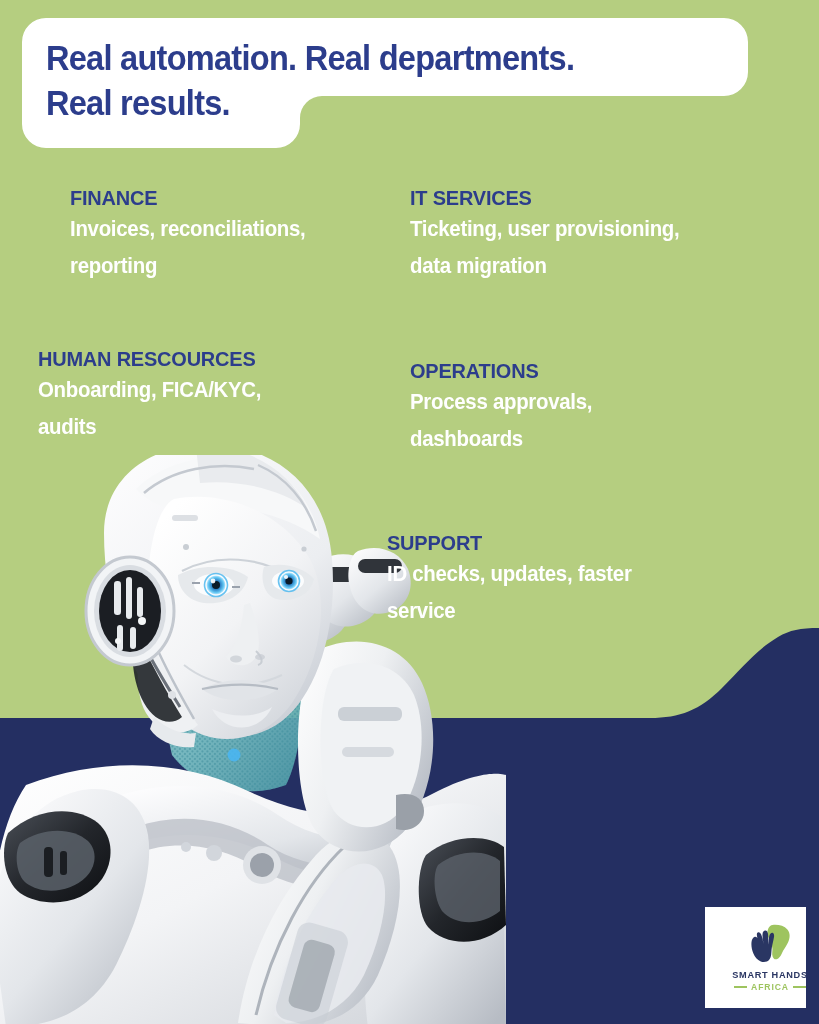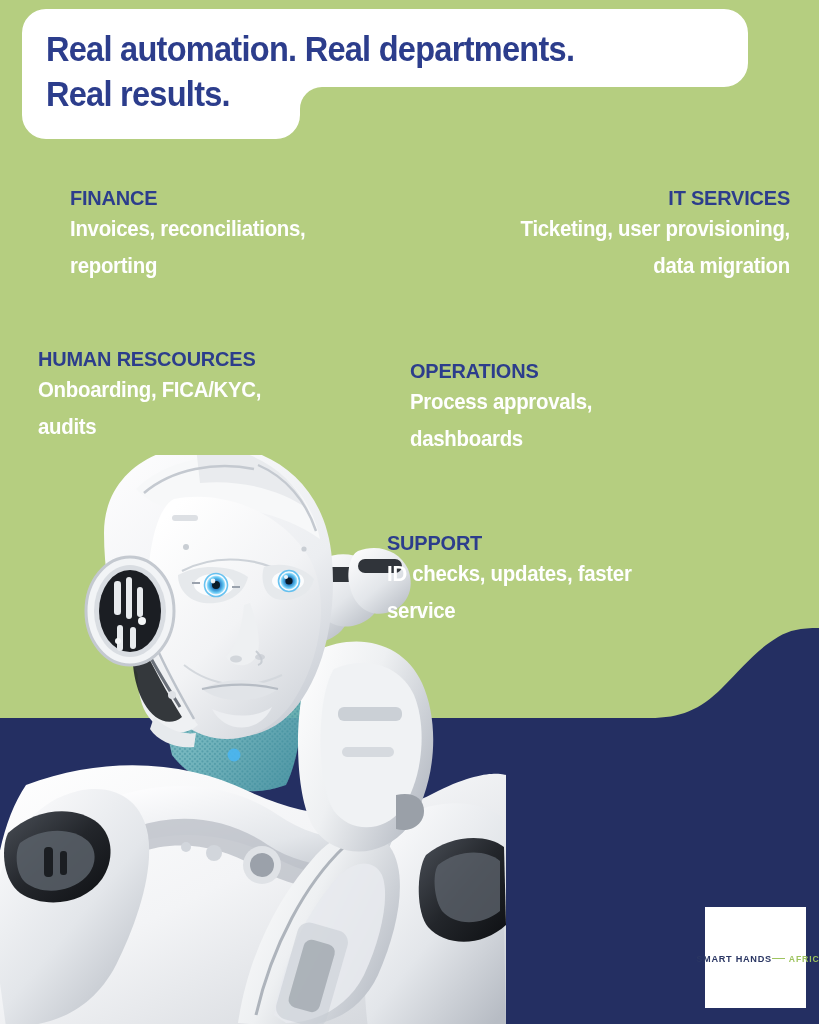--- a/index.html
+++ b/index.html
@@ -19,21 +19,21 @@
 
   
   .green-panel {
     position:absolute; left:0; top:0; width:819px; height:740px;
     z-index:1;
   }
   .green-panel svg { display:block; width:819px; height:740px; }
 
   
   .bubble {
-    position:absolute; left:22px; top:9px; width:730px; height:130px;
+    position:absolute; left:22px; top:18px; width:730px; height:130px;
     z-index:3;
   }
   .bubble svg { position:absolute; left:0; top:0; width:730px; height:130px; }
   .bubble-text {
     position:absolute; left:24px; top:17px; width:700px;
     font-size:35px; font-weight:bold;
     letter-spacing:-0.8px;
     line-height:45px;
     color:#2c3d8c;
     transform:scaleX(0.93);
@@ -70,31 +70,31 @@
     font-weight:bold;
     line-height:37px;
     letter-spacing:-0.3px;
     transform:scaleX(0.95);
     transform-origin:left top;
     white-space:pre-line;
   }
 
   .dept.finance   { left:38px;  top:185px; width:360px;margin-left:32px; }
   .dept.hr        { left:38px;  top:346px; width:360px; }
-  .dept.it        { left:410px; top:185px; width:400px;text-align:right; }
+  .dept.it        { left:410px; top:185px; width:400px; }
   .dept.ops       { left:410px; top:358px; width:400px; }
   .dept.support   { left:387px; top:530px; width:400px; }
 
   
   .logo-box {
     position:absolute; left:705px; top:907px;
     width:101px; height:101px;
     background:#ffffff;
     z-index:7;
-    display:flex; flex-direction:row;
+    display:flex; flex-direction:column;
     align-items:center; justify-content:center;padding-left:29px;
   }
   .logo-mark { width:50px; height:44px; display:block; }
   .logo-name {
     color:#2a3663;
     font-size:9.2px;
     font-weight:bold;
     letter-spacing:0.7px;
     margin-top:3px;
     white-space:nowrap;

